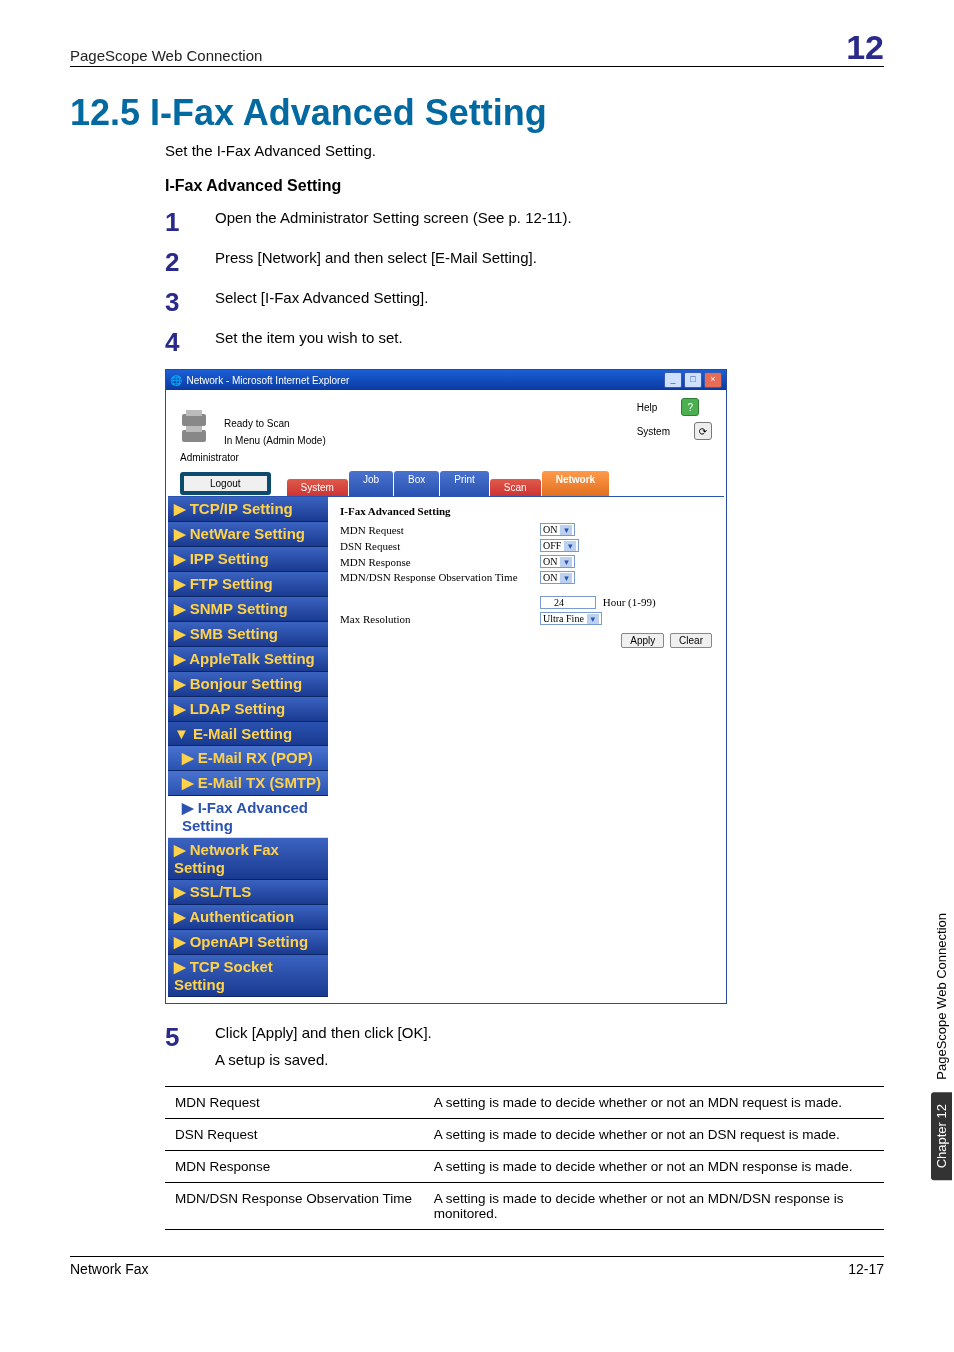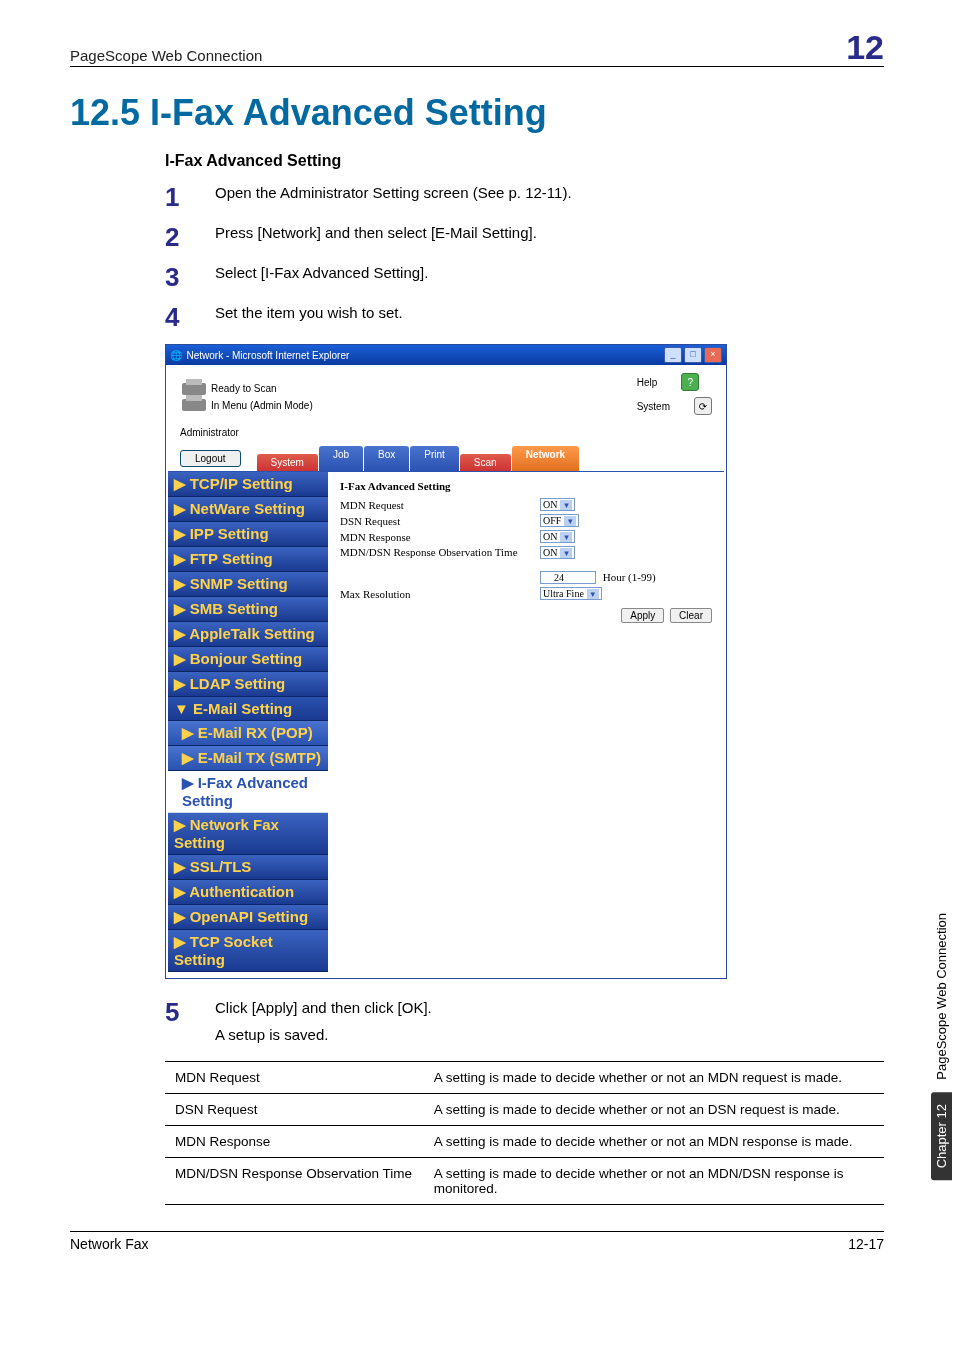--- a/index.html
+++ b/index.html
@@ -129,42 +129,42 @@
   .app-area {
     display: flex;
     flex-direction: column;
     background: #fff;
   }
   .status-row {
     display: flex;
     justify-content: space-between;
     padding: 8px 14px 2px 14px;
   }
-  .status-left { display:flex; gap:3px; align-items:center; }
+  .status-left { display:flex; gap:16px; align-items:flex-end; }
   .printer-ico { width: 28px; }
   .status-texts { font-size: 10px; }
   .help-refresh { text-align: left; font-size: 10px; }
   .help-refresh div { margin-bottom: 6px; display:flex; align-items:center; gap: 24px;}
   .hr-ico {
     width: 16px; height: 16px; border: 1px solid #777; display:inline-flex; align-items:center; justify-content:center; font-size: 10px; border-radius:3px;
     background:#eee;
   }
   .hr-ico.green { background:#4caf50; color:#fff; border-color:#2e7d32; }
   .admin-line { padding: 4px 14px; font-size: 10px; }
   .tabs-row {
     display: flex;
     align-items: center;
     padding: 4px 14px 0 14px;
     gap: 6px;
   }
   .logout-btn {
     background: #f0f0f0;
-    border: 1px solid #0c4a6e;
+    border: 4px solid #0c4a6e;
     border-radius: 3px;
-    padding: 2px 14px;
+    padding: 2px 26px;
     font-size: 10px;
   }
   .tabstrip { display:flex; margin-left: 10px; }
   .tab {
     padding: 3px 14px;
     font-size: 10px;
     color: #fff;
     border-radius: 3px 3px 0 0;
     margin-right: 1px;
   }
@@ -302,20 +302,21 @@
   <div class="running-head">
     <span class="title">PageScope Web Connection</span>
     <span class="chap-box">12</span>
   </div>
 
   <h2 class="section">
     <span class="secnum">12.5</span><span>I-Fax Advanced Setting</span>
   </h2>
 
   <div class="body-indent">
+    <p class="lead">Set the I-Fax Advanced Setting.</p>
     <div class="subhead">I-Fax Advanced Setting</div>
 
     <ol class="steps">
       <li>
           <span class="num">1</span>
           <span>Open the Administrator Setting screen (See p. 12-11).</span>
         </li>
       <li>
           <span class="num">2</span>
           <span>Press [Network] and then select [E-Mail Setting].</span>

